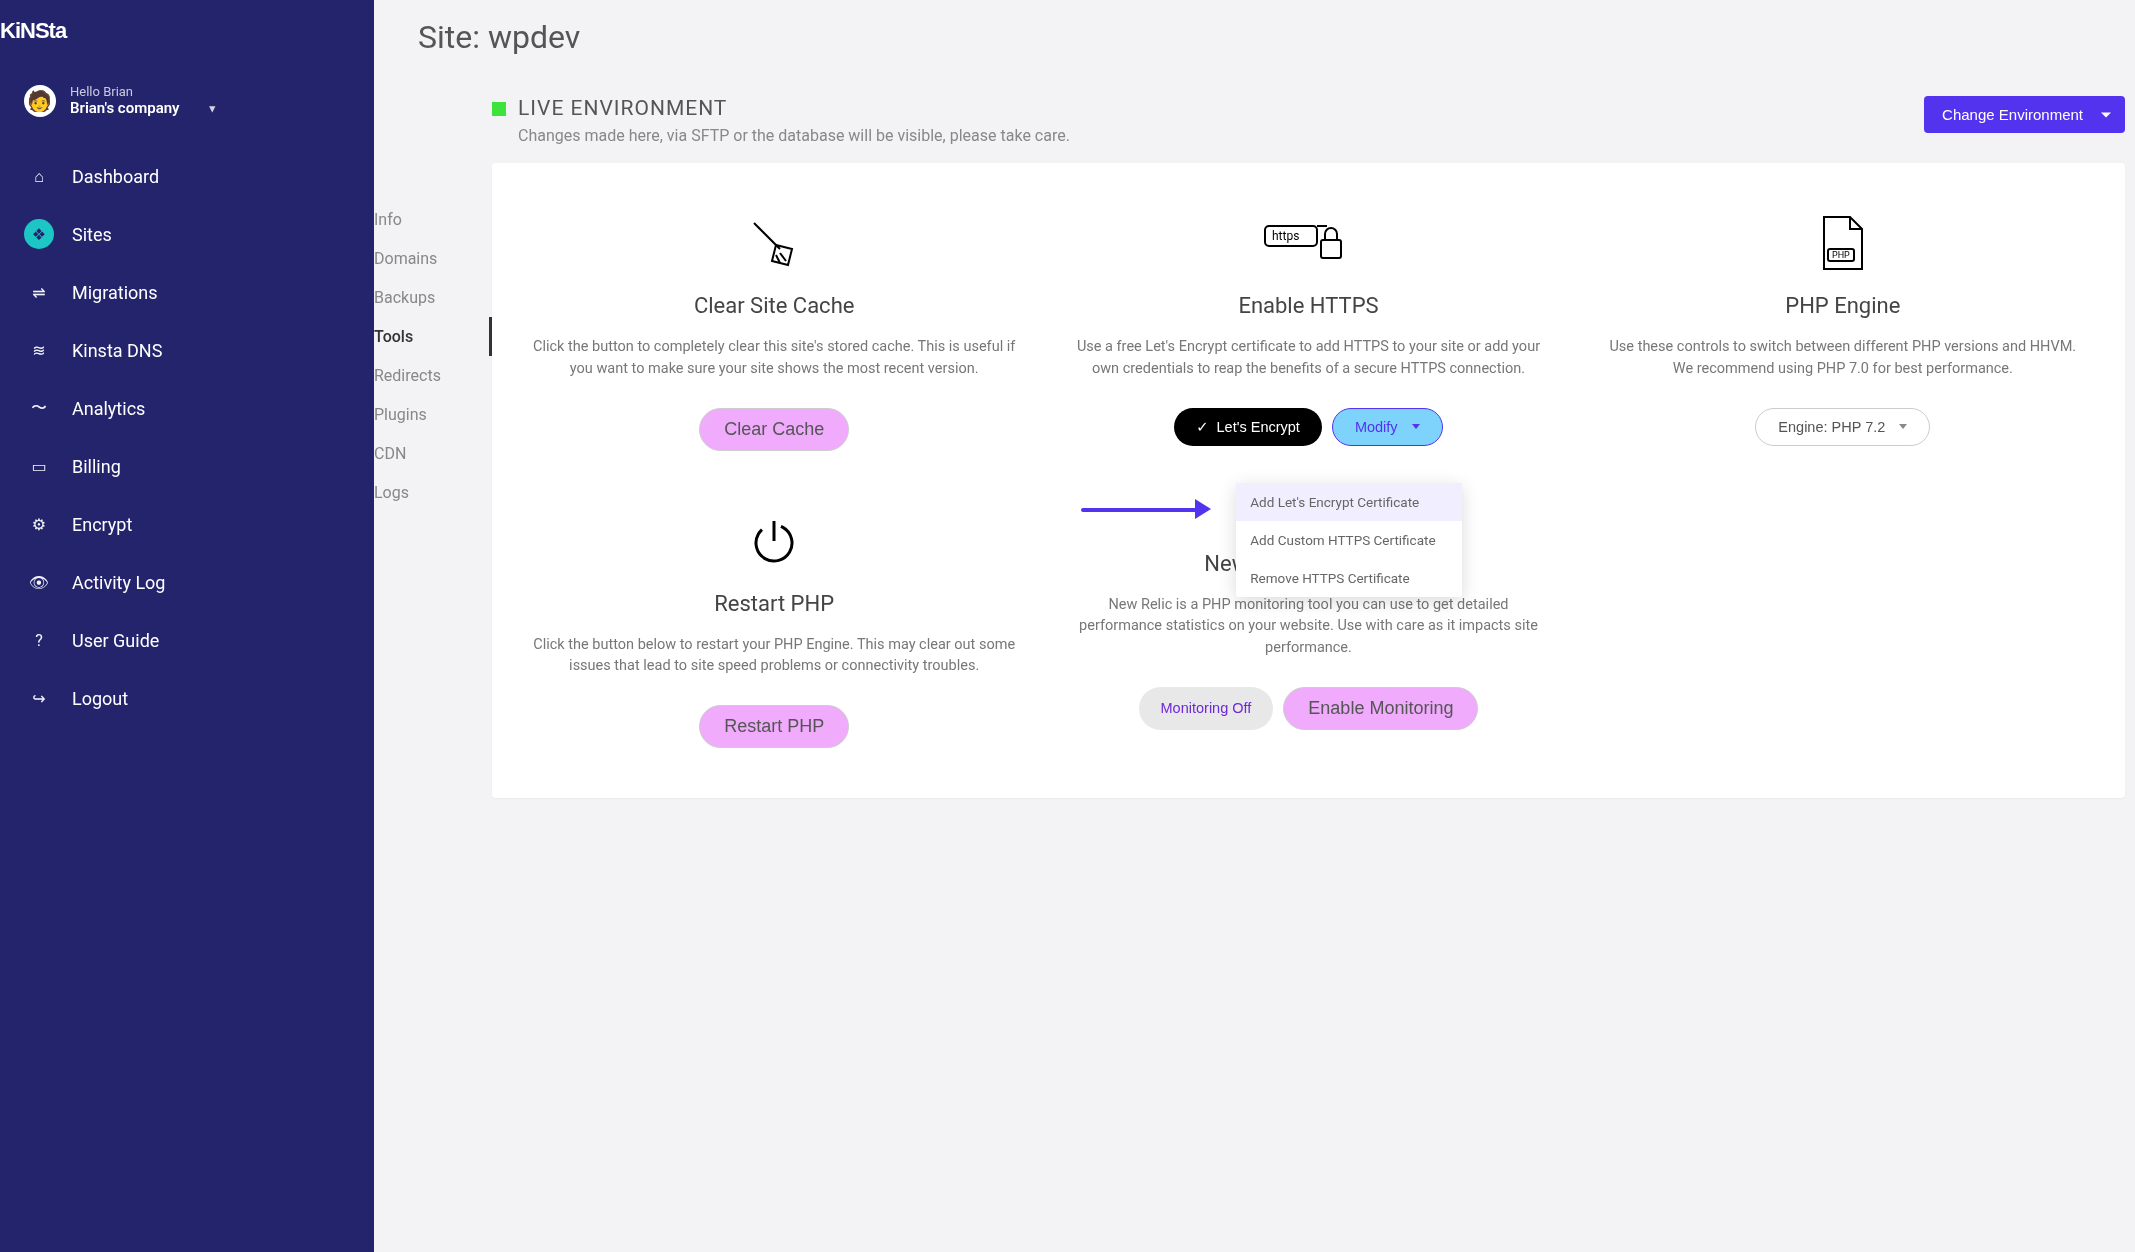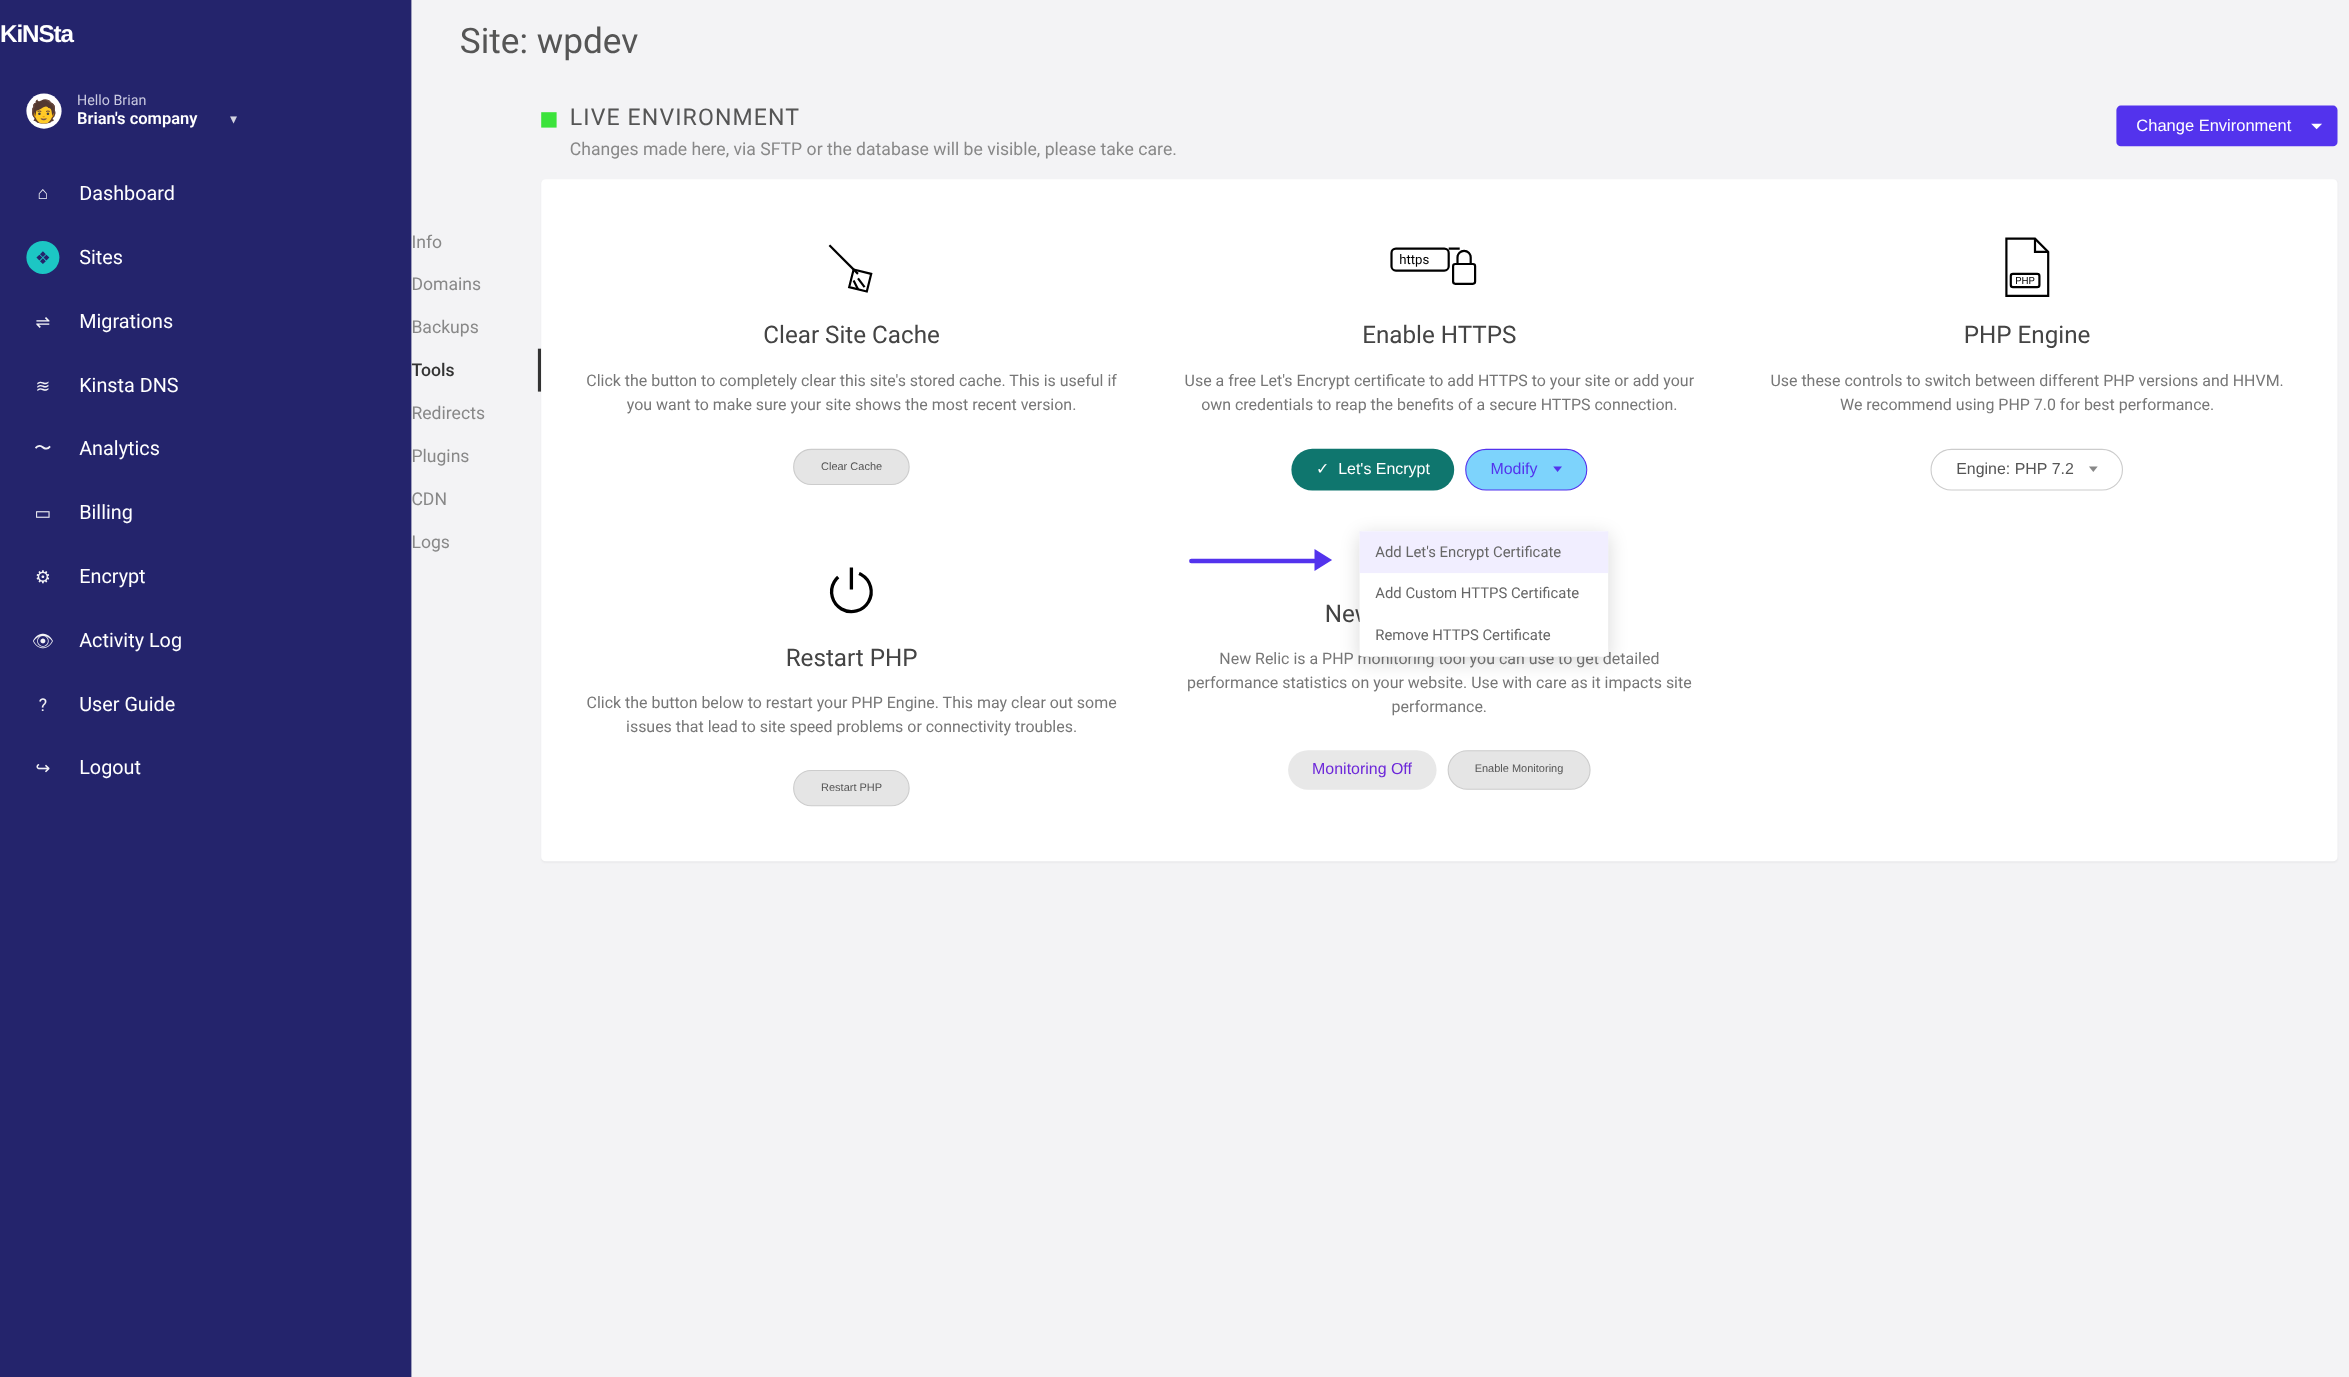--- a/index.html
+++ b/index.html
@@ -39,22 +39,22 @@
 .subnav li { padding:10px 26px 10px 0; color:#888; font-size:16px; cursor:pointer; }
 .subnav li.active { color:#333; font-weight:500; border-right:3px solid #333; }
 
 .panel { background:#fff; margin-left:118px; margin-right:10px; border-radius:4px; box-shadow:0 1px 2px rgba(0,0,0,.04); padding: 50px 30px; display:grid; grid-template-columns: repeat(3, 1fr); gap: 60px 30px; position:relative; }
 
 .card { text-align:center; }
 .card-icon { height:60px; display:flex; align-items:center; justify-content:center; margin-bottom:20px; }
 .card h3 { font-size:22px; font-weight:400; color:#444; margin-bottom:18px; }
 .card p { font-size:14.5px; color:#777; line-height:1.5; margin-bottom:28px; padding:0 10px; }
 
-.btn-outline { border:1px solid #ccc; background:#e5e5e5; color:#555; border-radius:22px; padding:10px 24px; font-size:10px; cursor:pointer; }
-.btn-green { background:#0f766e; color:#fff; border:none; border-radius:22px; padding:10px 22px; font-size:14.5px; cursor:pointer; display:inline-flex; align-items:center; }
+.btn-outline { border:1px solid #ccc; background:#f0abfc; color:#555; border-radius:22px; padding:10px 24px; font-size:18px; cursor:pointer; }
+.btn-green { background:#000000; color:#fff; border:none; border-radius:22px; padding:10px 22px; font-size:14.5px; cursor:pointer; display:inline-flex; align-items:center; }
 .btn-green::before { content:'✓'; margin-right:8px; }
 .btn-purple-outline { border:1px solid #5333ed; color:#5333ed; background:#7dd3fc; border-radius:22px; padding:10px 22px 10px 22px; font-size:14.5px; cursor:pointer; display:inline-flex; align-items:center; }
 .btn-purple-outline::after { content:''; margin-left:14px; border-left:4px solid transparent; border-right:4px solid transparent; border-top:5px solid #5333ed; }
 .btn-select { border:1px solid #ccc; background:#fff; color:#555; border-radius:22px; padding:10px 22px; font-size:14.5px; cursor:pointer; display:inline-flex; align-items:center; }
 .btn-select::after { content:''; margin-left:14px; border-left:4px solid transparent; border-right:4px solid transparent; border-top:5px solid #888; }
 .btn-pill-disabled { background:#e8e8e8; color:#6d28d9; border:none; border-radius:22px; padding:10px 22px; font-size:14.5px; cursor:pointer; }
 .btn-row { display:flex; justify-content:center; gap:10px; flex-wrap:wrap; }
 
 .dropdown { position:absolute; top: 320px; left: calc(33.33% + 200px); width:226px; background:#fff; box-shadow:0 4px 18px rgba(0,0,0,.15); border-radius:3px; z-index:5; }
 .dropdown-item { padding:11px 14px; font-size:13.5px; color:#666; cursor:pointer; }

